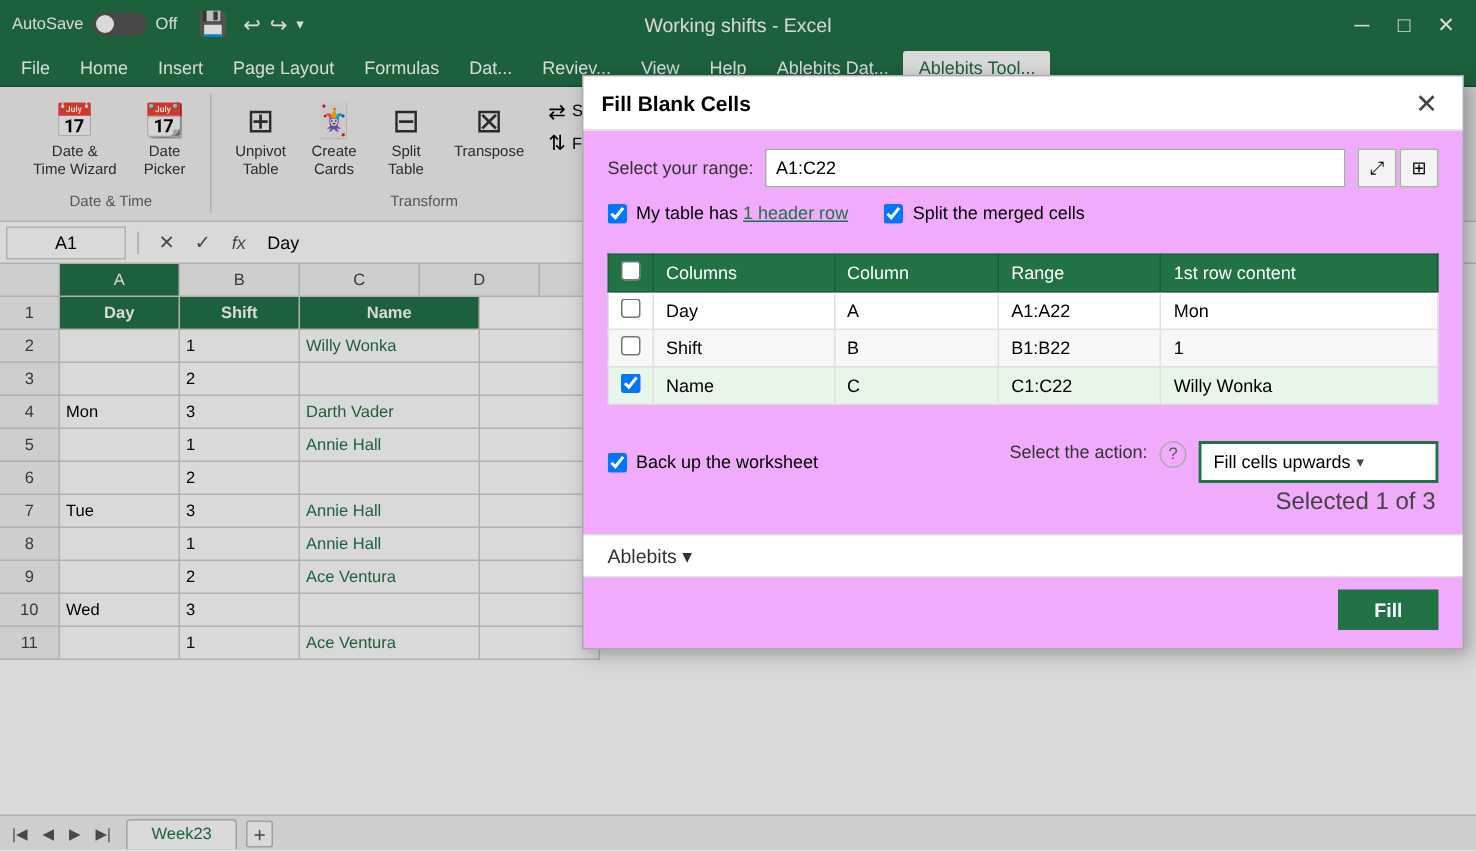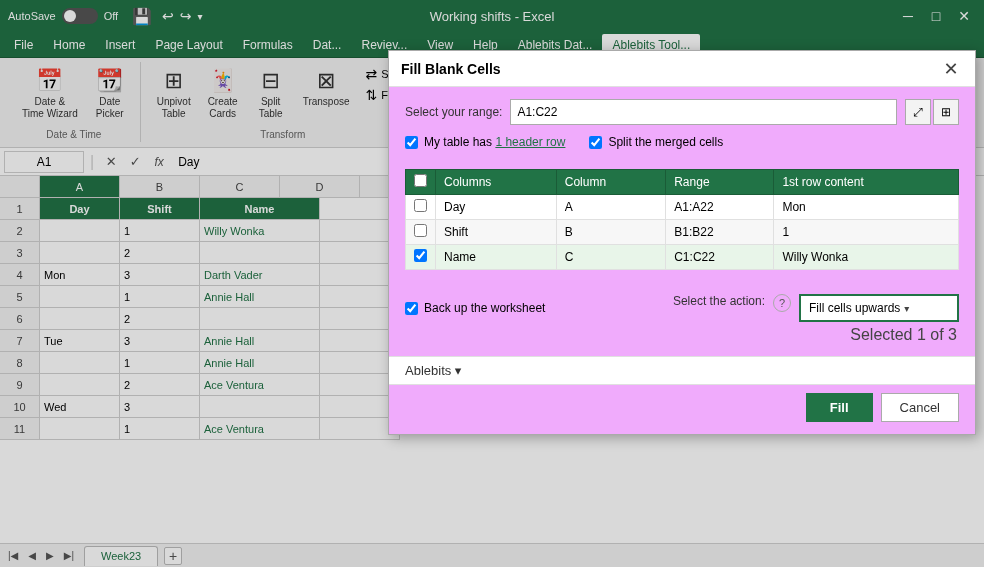--- a/index.html
+++ b/index.html
@@ -413,17 +413,16 @@
         <span class="selected-count">Selected 1 of 3</span>
       </div>
     </div>
 
     <div class="ablebits-bar">
       <div class="ablebits-label">Ablebits ▾</div>
     </div>
 
     <div class="dialog-buttons">
       <button class="btn-fill">Fill</button>
-      <button class="btn-cancel">Cancel</button>
     </div>
   </div>
 
 </div>
 
 </body></html>

